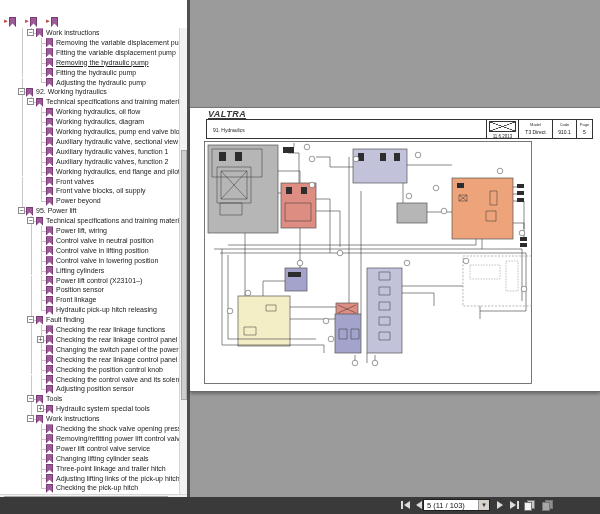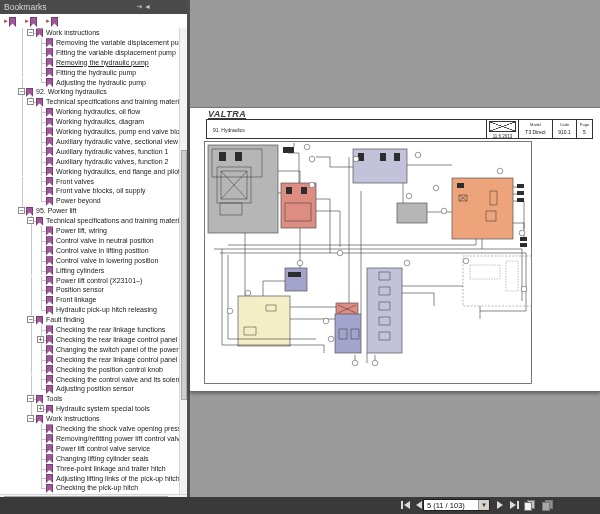--- a/index.html
+++ b/index.html
@@ -66,24 +66,20 @@
                     font-size:6px;line-height:10px;text-align:center;color:#333;}
   .tb-icon{position:absolute;top:3px;width:13px;height:11px;}
   .pg{position:absolute;width:8px;height:9px;border:1px solid #777;box-sizing:border-box;}
 </style>
 </head>
 <body>
 
 <div id="app">
 
   <div id="bookmarks-panel">
-    <div id="bm-header">
-      <span>Bookmarks</span>
-      <span id="bm-header-icons"><span>⇥</span><span>◄</span></span>
-    </div>
     <div id="bm-toolbar">
       <span class="bm-tool" style="left:4px">
           <span class="mini-arrow">►</span>
           <span class="ribbon"></span>
         </span>
       <span class="bm-tool" style="left:25px">
           <span class="mini-arrow">►</span>
           <span class="ribbon"></span>
         </span>
       <span class="bm-tool" style="left:46px">

